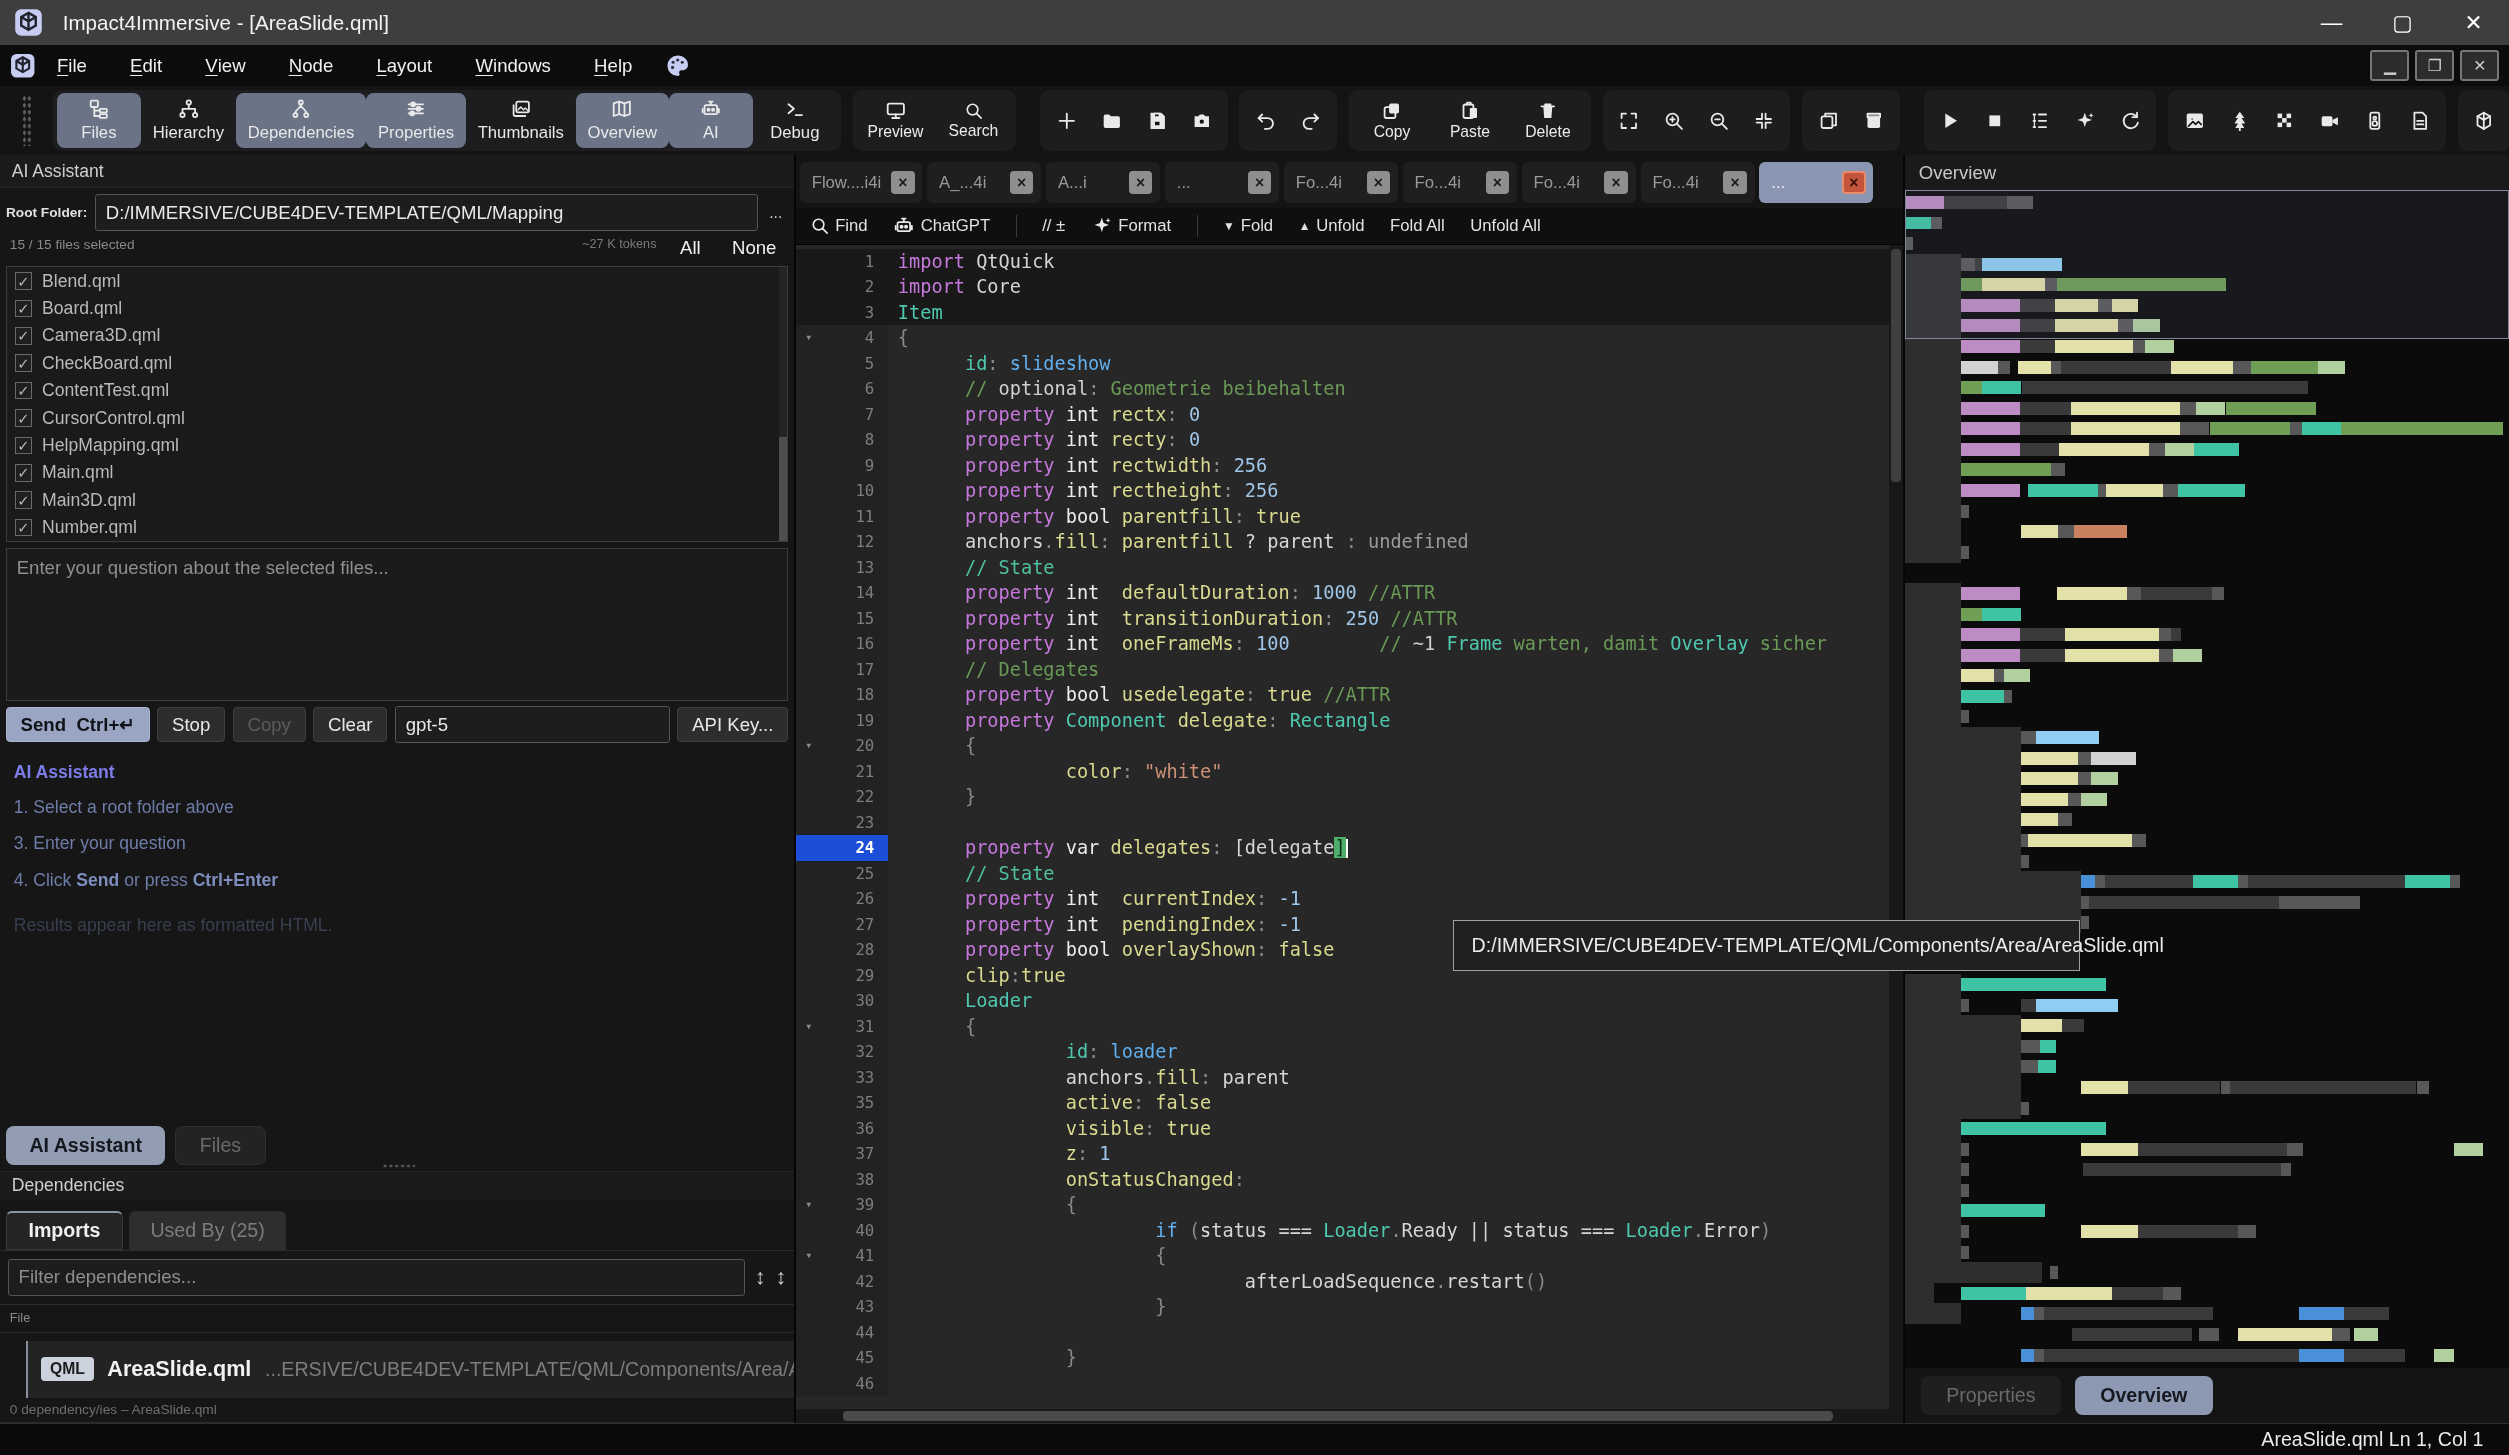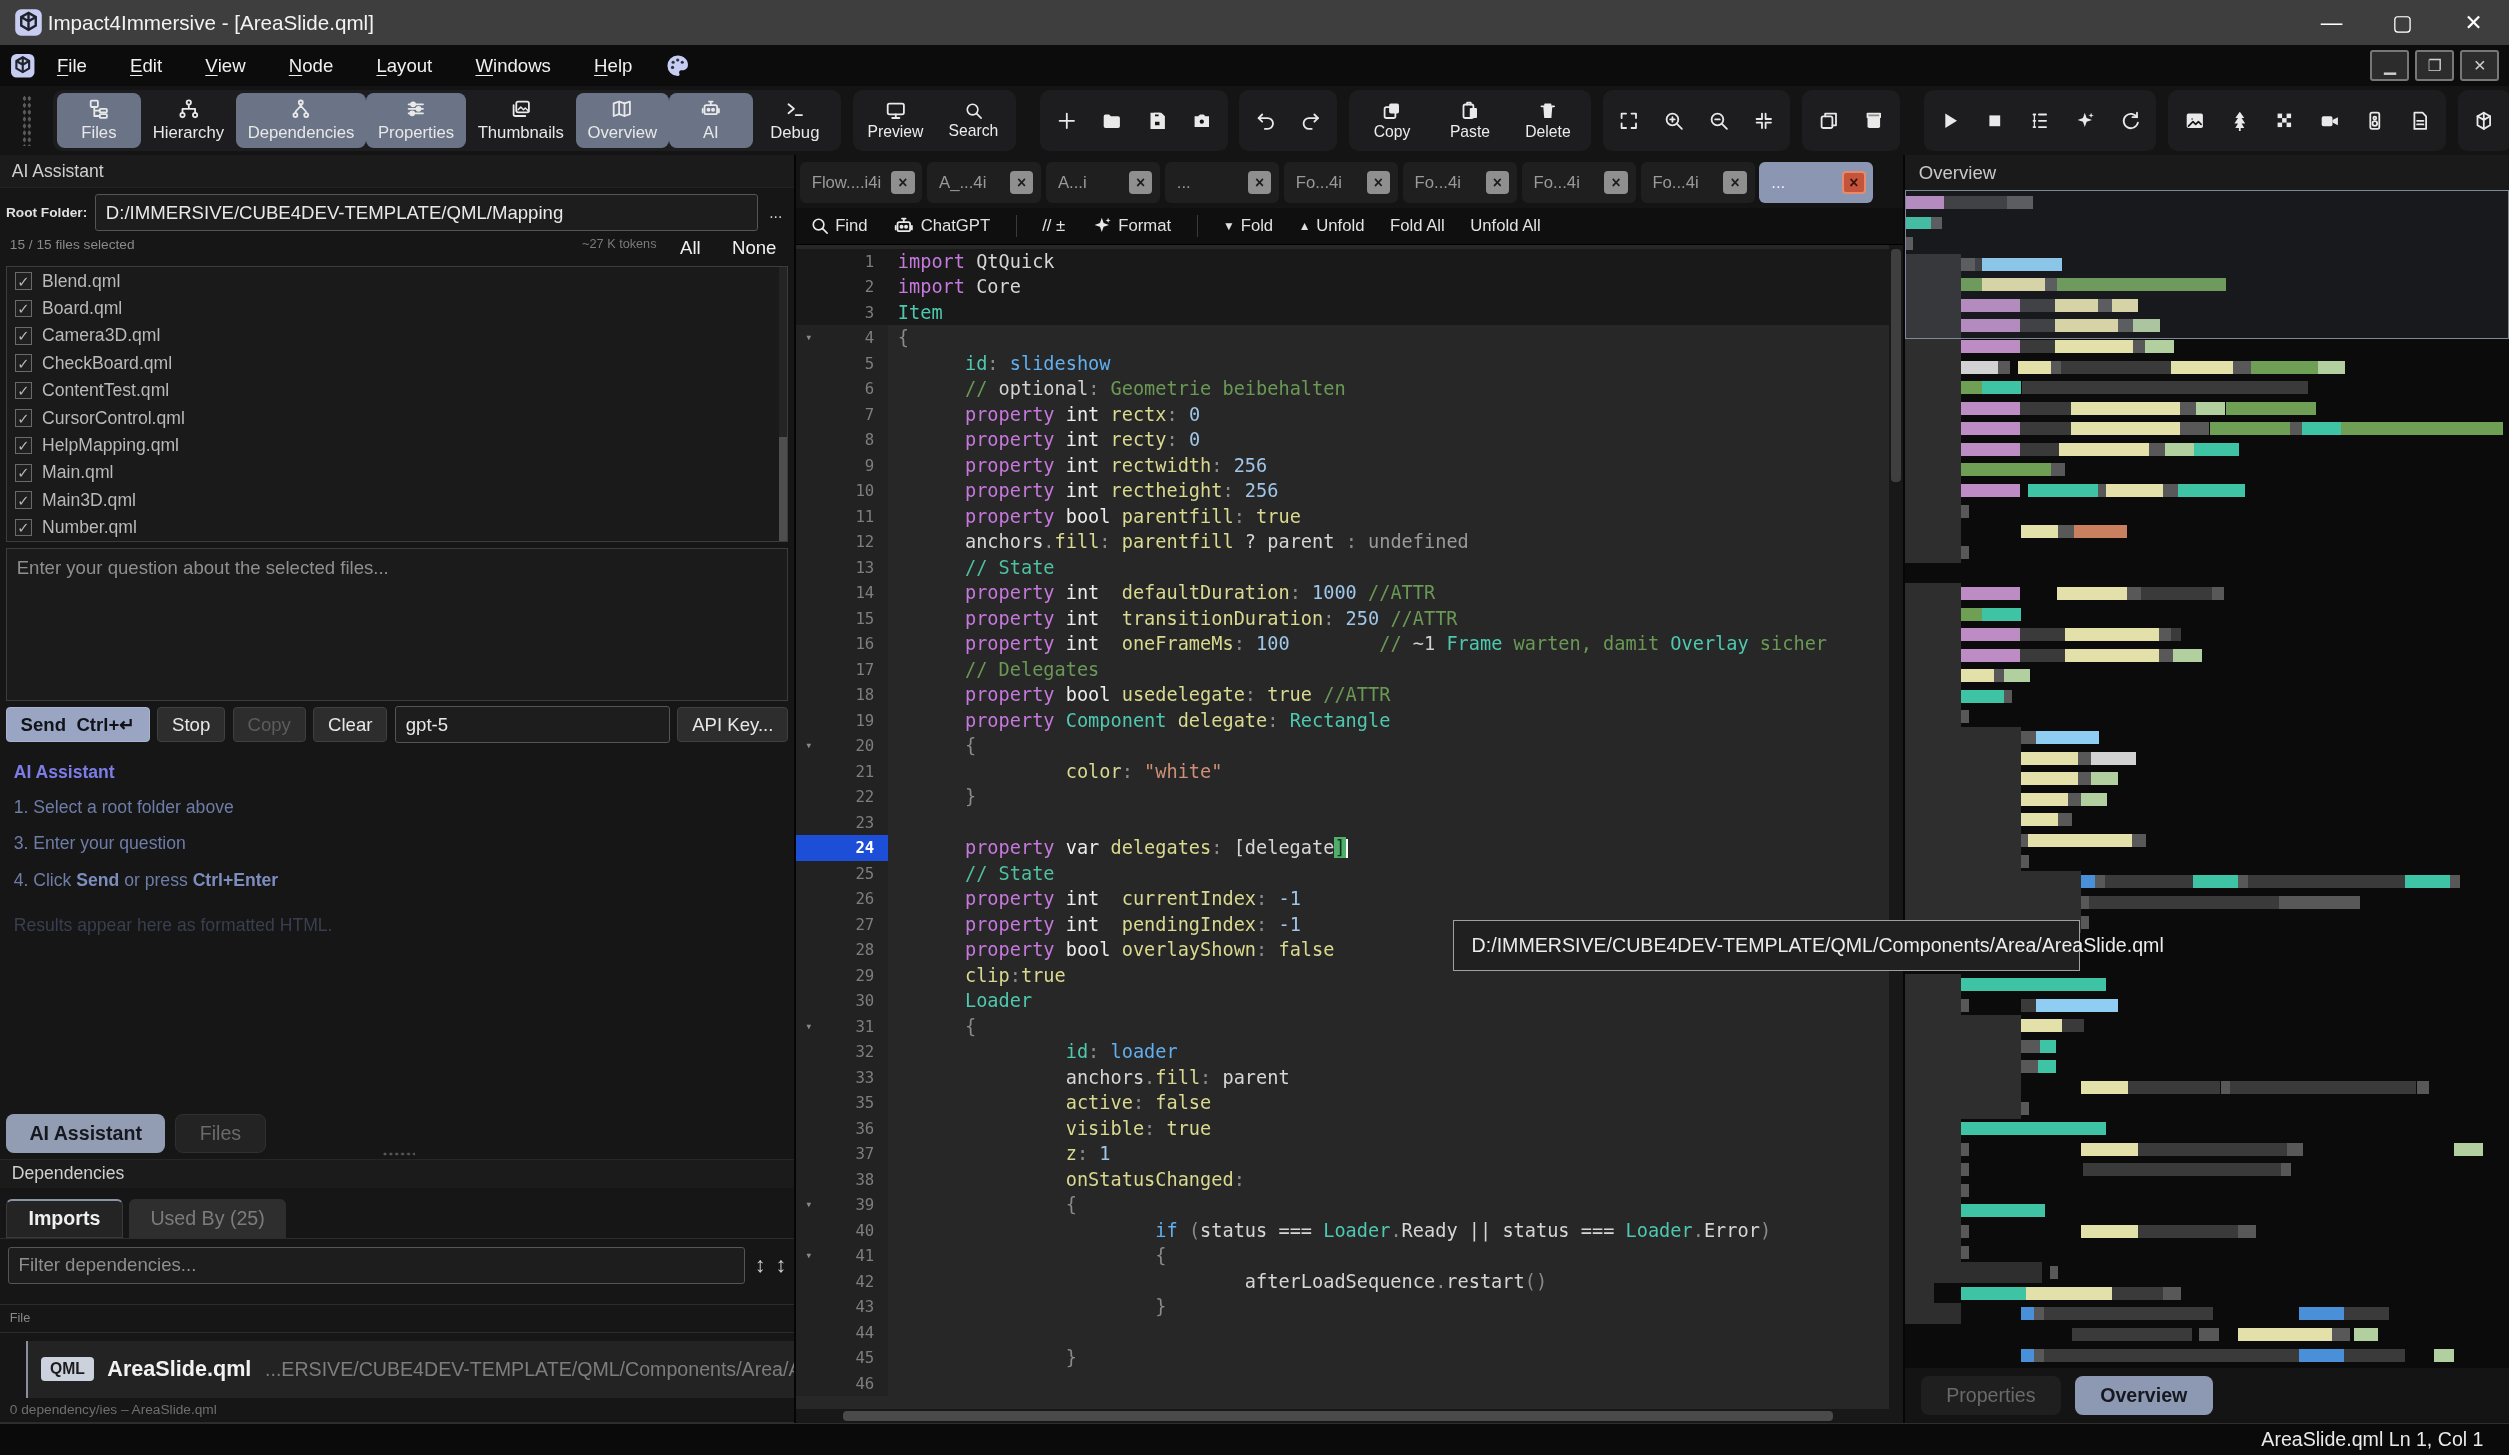--- a/index.html
+++ b/index.html
@@ -1,21 +1,21 @@
 <!DOCTYPE html>
 <html><head>
 <meta charset="utf-8">
 <style>
   * { margin:0; padding:0; box-sizing:border-box; }
   html,body { width:2509px; height:1456px; background:#000; overflow:hidden;
     font-family:"Liberation Sans", sans-serif; color:#e6e6e6; }
   .titlebar { position:absolute; left:0; top:0; width:2509px; height:45px; background:#3e3e3e;
     display:flex; align-items:center; }
   .titlebar .applogo { margin-left:13.7px; }
-  .titlebar .wtitle { margin-left:5px; font-size:20.6px; color:#f2f2f2; }
+  .titlebar .wtitle { margin-left:20px; font-size:20.6px; color:#f2f2f2; }
   .wcontrols { margin-left:auto; display:flex; }
   .wbtn { width:71px; height:45px; display:flex; align-items:center; justify-content:center;
     color:#fff; font-size:21.6px; }
   .menubar { position:absolute; left:0; top:45px; width:2509px; height:41px; background:#0c0c0c;
     display:flex; align-items:center; }
   .menubar .applogo { margin-left:9.8px; }
   .menuitem { padding:0 21.6px; font-size:18.6px; color:#f0f0f0; height:41px; display:flex; align-items:center; }
   .menuitem .ul { text-decoration:underline; text-underline-offset:2.9px; }
   .mdi { margin-left:auto; display:flex; gap:5.9px; margin-right:9.8px; }
   .mdibtn { width:39px; height:31px; border:2px solid #777; background:#2c2c2c; border-radius:2.9px;
@@ -80,21 +80,21 @@
   .dep-tabs { height:51px; display:flex; align-items:flex-end; gap:5.9px; padding:5.9px 0 0 5.9px;
     border-bottom:1px solid #2c2c2c; }
   .dtab { height:39px; padding:0 21.6px; font-size:19.6px; display:flex; align-items:center;
     border-radius:5.9px 5.9px 0 0; }
   .dtab.active { background:#242424; border:1px solid #3a3a3a; border-top:2px solid #8a94a8;
     color:#f0f0f0; font-weight:bold; }
   .dtab.idle { background:#2e2e2e; color:#7c7c7c; }
   .filterrow { height:53px; display:flex; align-items:center; gap:9.8px; padding:0 7.8px; }
   .sortbtn { color:#cfcfcf; font-size:21.6px; }
   .colhead { height:29px; border-top:1px solid #2c2c2c; border-bottom:1px solid #2c2c2c;
-    display:flex; align-items:center; padding-left:9.8px; font-size:12.7px; color:#8a8a8a;margin-top:12px; }
+    display:flex; align-items:center; padding-left:9.8px; font-size:12.7px; color:#8a8a8a; }
   .deprow { height:57px; margin:7.8px 0 0 25.5px; background:#232323; border-left:2.9px solid #88909f;
     display:flex; align-items:center; gap:13.7px; padding-left:13.7px; overflow:hidden; }
   .qmlbadge { background:#ccd2dd; color:#1b1b1b; font-weight:bold; font-size:15.7px; border-radius:3.9px;
     padding:2.9px 8.8px; }
   .depname { font-size:21.6px; font-weight:bold; color:#f2f2f2; white-space:nowrap; }
   .deppath { font-size:19.6px; color:#7d7d7d; white-space:nowrap; }
   .depnote { margin-top:auto; height:25.5px; font-size:13.7px; color:#6f6f6f; display:flex;
     align-items:center; padding-left:9.8px; border-bottom:1px solid #2c2c2c; }
   
   .editor { width:1109px; background:#272727; display:flex; flex-direction:column; border-right:2px solid #060606; }

